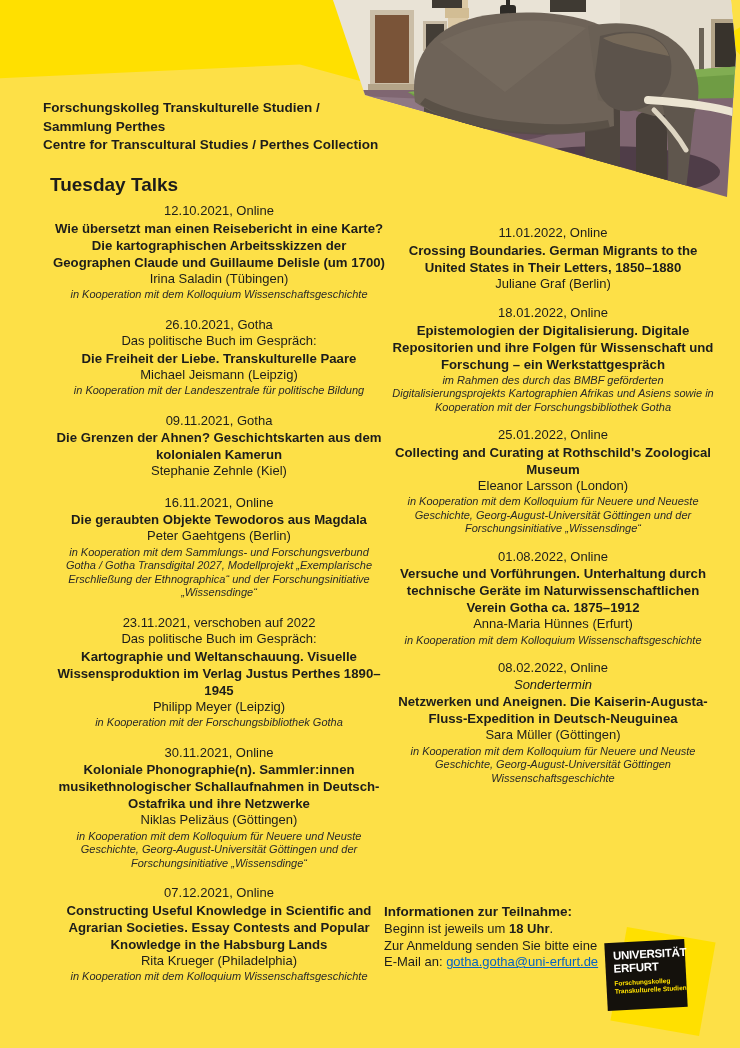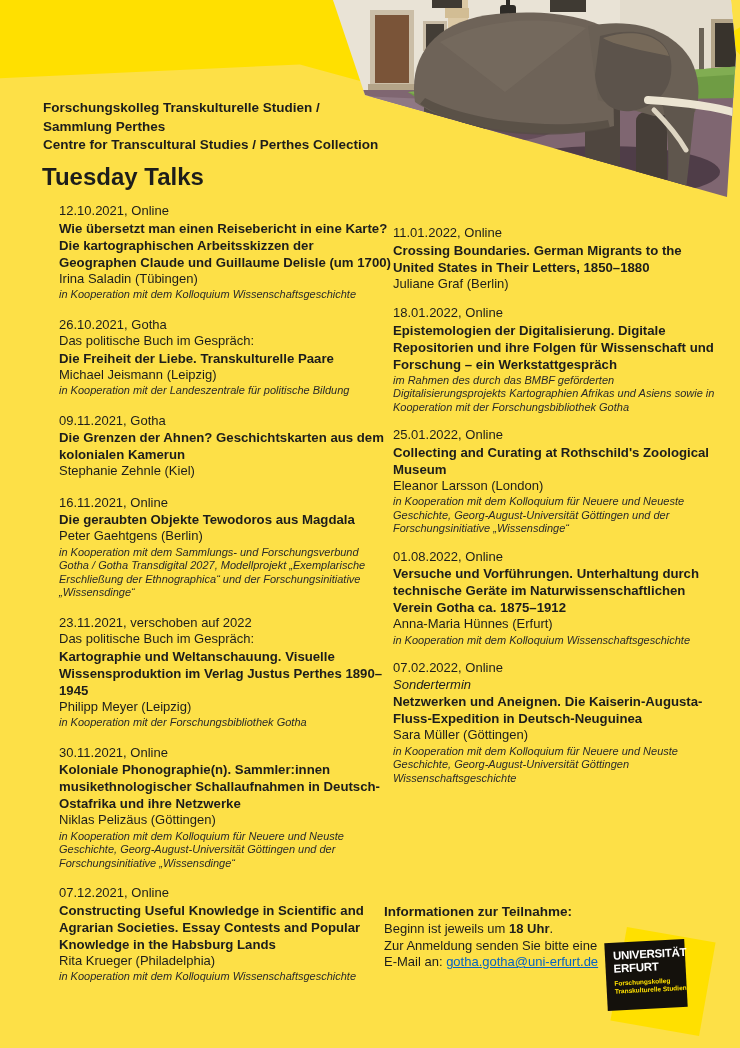--- a/index.html
+++ b/index.html
@@ -11,24 +11,24 @@
     clip-path:polygon(0 0,89.5% 0,100% 98%,80.6% 75%,0 91%);}
   .yellow-sliver{position:absolute;right:0;top:26px;width:8px;height:30px;background:#FFE000;
     clip-path:polygon(100% 4%,100% 96%,12% 72%,0 20%);}
 
   
   .photo{position:absolute;left:0;top:0;}
 
   
   .masthead{position:absolute;left:43px;top:99px;width:420px;}
   .masthead div{font-weight:bold;font-size:13.5px;line-height:18.5px;}
-  .page-title{position:absolute;left:42px;top:160px;margin:0;font-size:24px;line-height:34px;font-weight:bold;}
-
-  
-  .columns{position:absolute;left:59px;top:203px;width:676px;display:flex;}
+  .page-title{position:absolute;left:42px;top:160px;margin:8px;font-size:19px;line-height:34px;font-weight:bold;}
+
+  
+  .columns{position:absolute;left:53px;top:203px;width:676px;display:flex;text-align:center;}
   .col{width:332px;}
   .col.right{margin-left:2px;padding-top:22px;}
   .entry{margin:0 0 15px 0;}
   .col.right .entry{margin-bottom:13px;}
   .date,.series,.speaker,.special{font-size:13px;line-height:16.5px;}
   .special{font-style:italic;}
   .title{font-weight:bold;font-size:13.2px;line-height:17px;}
   .note{font-style:italic;font-size:11px;line-height:13.5px;margin-top:1px;color:#2a2a28;}
 
   
@@ -191,21 +191,21 @@
           <div class="speaker">Eleanor Larsson (London)</div>
           <div class="note">in Kooperation mit dem Kolloquium für Neuere und Neueste Geschichte, Georg-August-Universität Göttingen und der Forschungsinitiative „Wissensdinge“</div>
         </article>
         <article class="entry">
           <div class="date">01.08.2022, Online</div>
           <div class="title">Versuche und Vorführungen. Unterhaltung durch technische Geräte im Naturwissenschaftlichen Verein Gotha ca. 1875–1912</div>
           <div class="speaker">Anna-Maria Hünnes (Erfurt)</div>
           <div class="note">in Kooperation mit dem Kolloquium Wissenschaftsgeschichte</div>
         </article>
         <article class="entry">
-          <div class="date">07.02.2022, Online</div>
+          <div class="date">08.02.2022, Online</div>
           <div class="special">Sondertermin</div>
           <div class="title">Netzwerken und Aneignen. Die Kaiserin-Augusta-Fluss-Expedition in Deutsch-Neuguinea</div>
           <div class="speaker">Sara Müller (Göttingen)</div>
           <div class="note">in Kooperation mit dem Kolloquium für Neuere und Neuste Geschichte, Georg-August-Universität Göttingen Wissenschaftsgeschichte</div>
         </article>
       </div>
   </div>
 
   <section class="info">
     <div class="heading">Informationen zur Teilnahme:</div>

